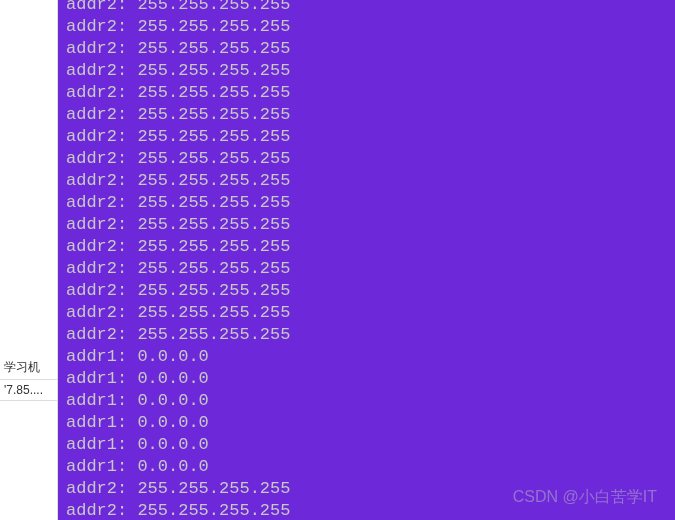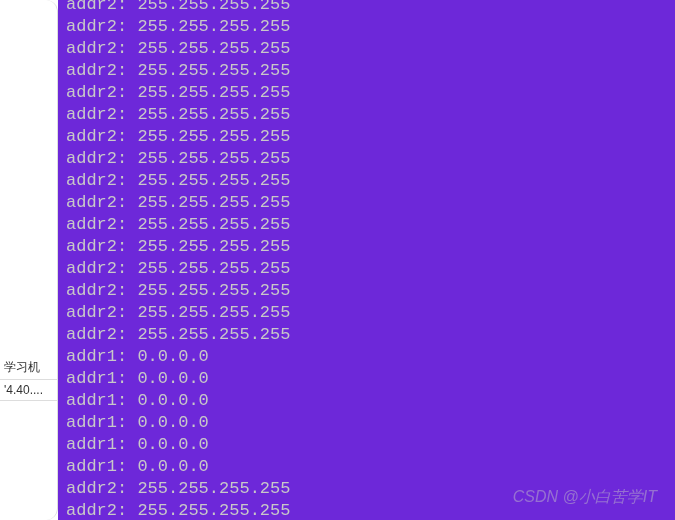--- a/index.html
+++ b/index.html
@@ -16,21 +16,20 @@
       overflow: hidden;
     }
     .left-panel {
       position: absolute;
       left: 0;
       top: 0;
       width: 58px;
       height: 520px;
       background: #fff;
       border-right: 1px solid #ddd;
-      border-radius: 12px;
     }
     .left-item {
       font-family: "Microsoft YaHei", Arial, sans-serif;
       font-size: 12px;
       padding: 3px 4px;
       border-bottom: 1px solid #ddd;
       background: #fff;
       color: #333;
       white-space: nowrap;
       overflow: hidden;
@@ -69,29 +68,28 @@
       margin-top: -6px;
     }
     .watermark {
       position: absolute;
       right: 18px;
       bottom: 12px;
       color: rgba(200,200,200,0.45);
       font-family: "Microsoft YaHei", Arial, sans-serif;
       font-size: 16px;
       pointer-events: none;
-      font-style: italic;
     }
   </style>
 </head>
 <body>
 
 <div class="left-panel">
   <div class="left-item top1">学习机</div>
-  <div class="left-item top2">'4.40....</div>
+  <div class="left-item top2">'7.85....</div>
 </div>
 
 <div class="terminal">
   <div id="terminal-lines">
       <div class="term-line first">addr2: 255.255.255.255</div>
       <div class="term-line">addr2: 255.255.255.255</div>
       <div class="term-line">addr2: 255.255.255.255</div>
       <div class="term-line">addr2: 255.255.255.255</div>
       <div class="term-line">addr2: 255.255.255.255</div>
       <div class="term-line">addr2: 255.255.255.255</div>

